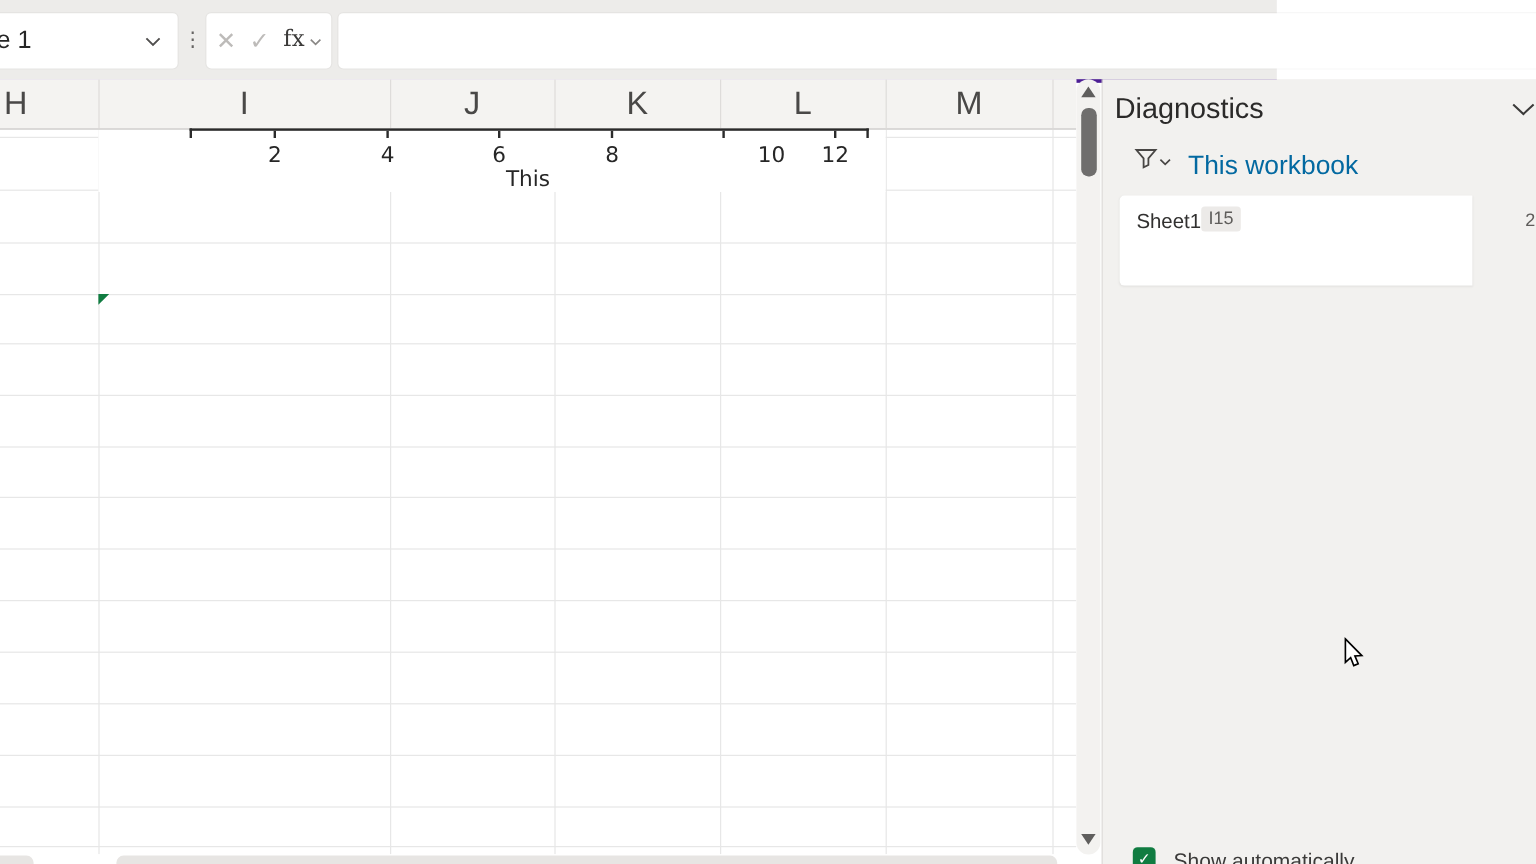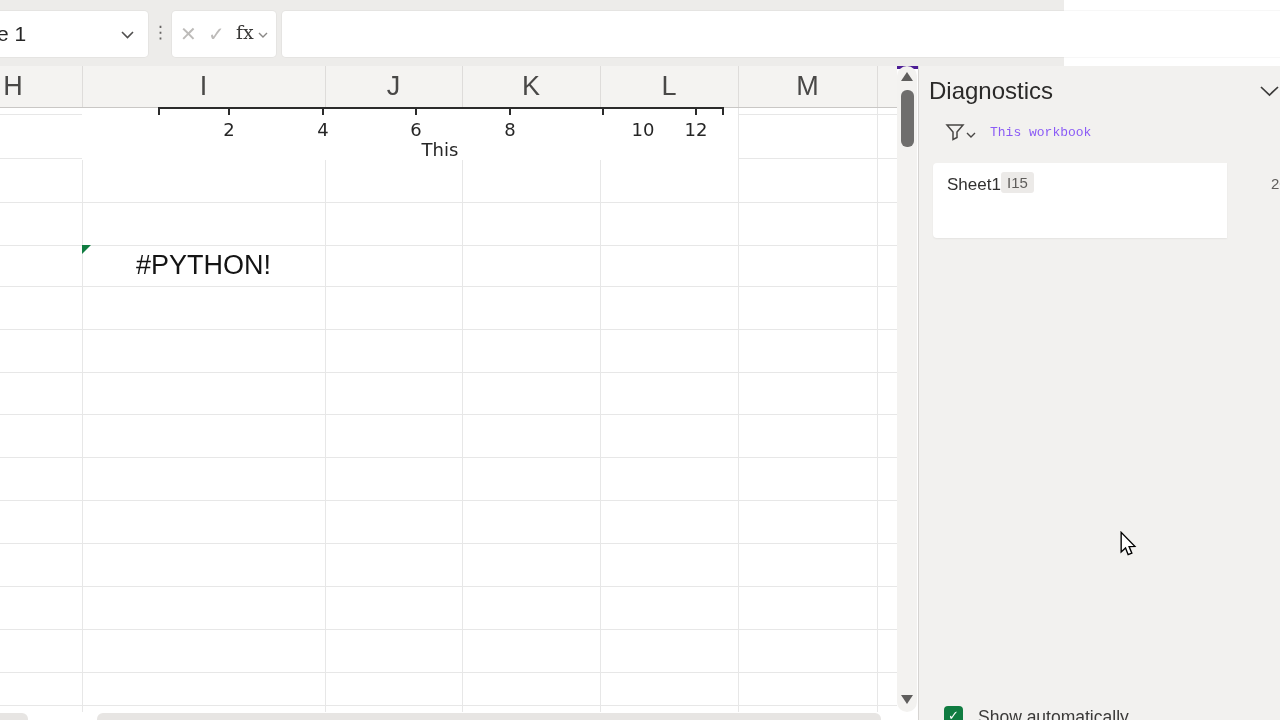--- a/index.html
+++ b/index.html
@@ -66,21 +66,21 @@
   .hs-a{position:absolute;left:0;top:1px;width:28px;height:7px;background:#e7e5e3;border-radius:0 6px 0 0;}
   .hs-b{position:absolute;left:97px;top:1px;width:784px;height:7px;background:#e7e5e3;border-radius:6px 6px 0 0;}
 
   
   .divider{position:absolute;left:918px;top:66px;width:1px;height:654px;background:#d6d4d2;z-index:6;}
   .panel{position:absolute;left:919px;top:66px;width:361px;height:654px;background:#f2f1ef;z-index:6;}
   .panel-title{position:absolute;left:10px;top:11px;font-size:24px;color:#2b2a29;}
   .panel-chev{position:absolute;left:341px;top:20px;}
   .funnel{position:absolute;left:26px;top:57px;}
   .funnel-chev{position:absolute;left:47px;top:66px;}
-  .filter-label{position:absolute;left:71px;top:59px;font-size:13px;color:#8b5cf6;font-family:Liberation Mono, monospace;}
+  .filter-label{position:absolute;left:71px;top:59px;font-size:22px;color:#0369a1;}
   .card{position:absolute;left:14px;top:97px;width:294px;height:75px;background:#fff;
         border-radius:4px 0 0 4px;box-shadow:0 1px 2px rgba(0,0,0,0.06);}
   .card-sheet{position:absolute;left:14px;top:12px;font-size:17px;color:#323130;}
   .card-cell{position:absolute;left:68px;top:9px;background:#eceae8;border-radius:3px;
              padding:2px 6px;font-size:15px;color:#5f5d5b;}
   .card-time{position:absolute;left:338px;top:12px;font-size:15px;color:#5f5d5b;white-space:nowrap;}
   .card-error{position:absolute;left:20px;top:46px;font-size:16px;color:#b03a43;white-space:nowrap;}
   .checkbox{position:absolute;left:25px;top:640px;width:19px;height:19px;background:#107C41;
             border-radius:4px;color:#fff;font-size:13px;line-height:19px;text-align:center;}
   .checkbox-label{position:absolute;left:59px;top:641px;font-size:17.5px;color:#3b3a39;white-space:nowrap;}
@@ -164,21 +164,20 @@
     <div class="axis-tick" style="left:695px;"></div>
     <span class="tick-label" style="left:229px;">2</span>
     <span class="tick-label" style="left:323px;">4</span>
     <span class="tick-label" style="left:416px;">6</span>
     <span class="tick-label" style="left:510px;">8</span>
     <span class="tick-label" style="left:603px;margin-left:40px;">10</span>
     <span class="tick-label" style="left:696px;text-align:center;">12</span>
     <span class="xaxis-label">This</span>
 
     <div class="green-tri"></div>
-    <div class="python-cell">#PYTHON!</div>
   </div>
 
   <div class="vscroll">
     <div class="vs-up"></div>
     <div class="vs-thumb"></div>
     <div class="vs-down"></div>
   </div>
 
   <div class="hscroll">
     <div class="hs-a"></div>

